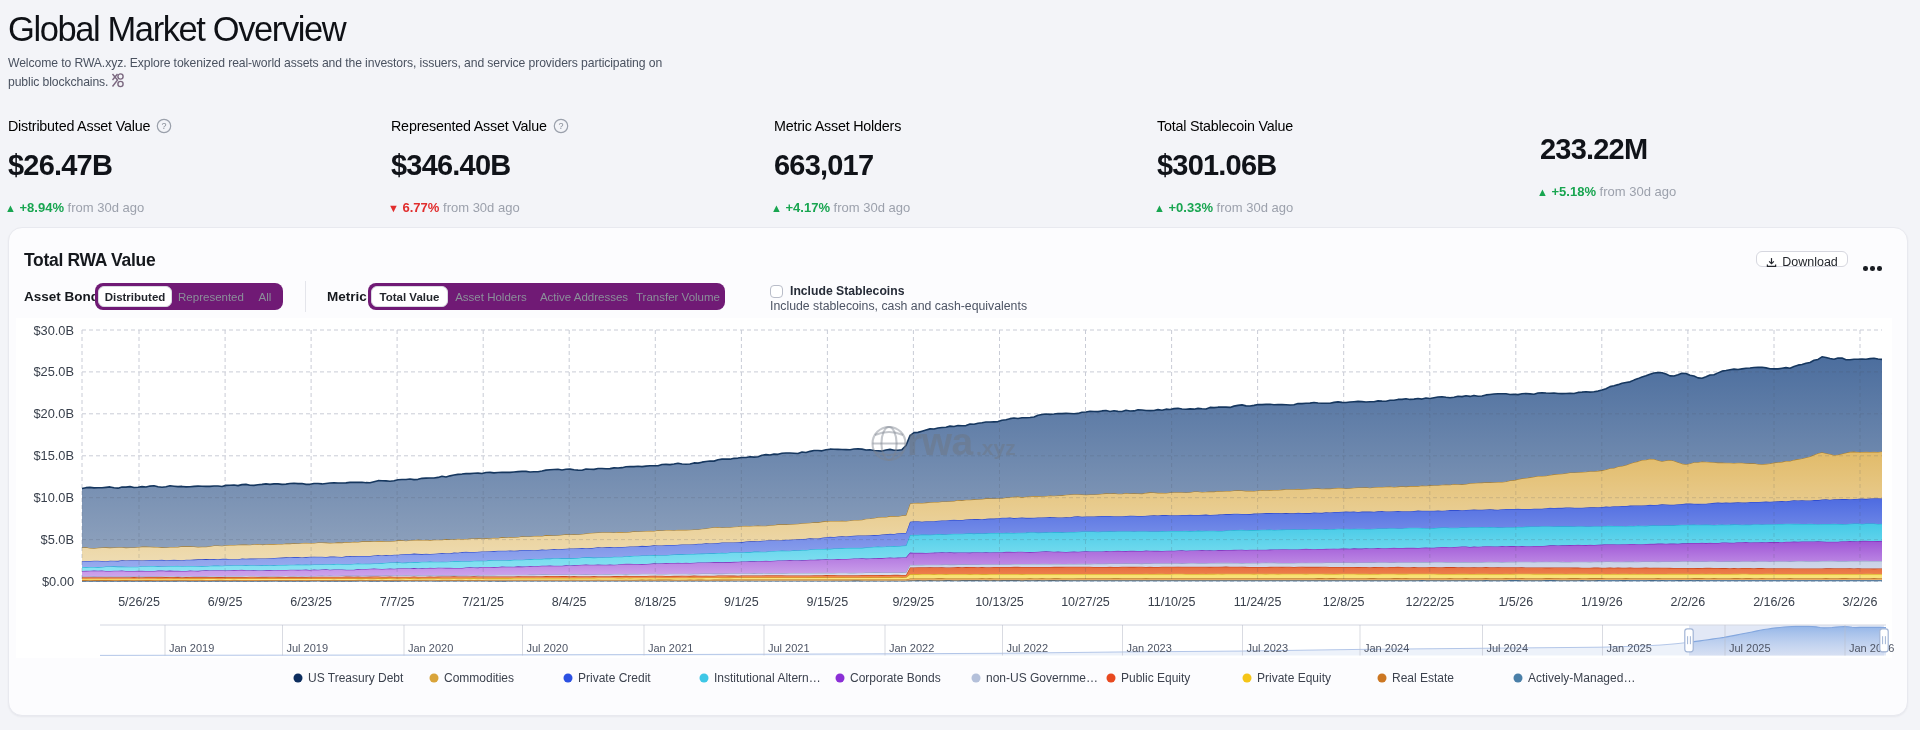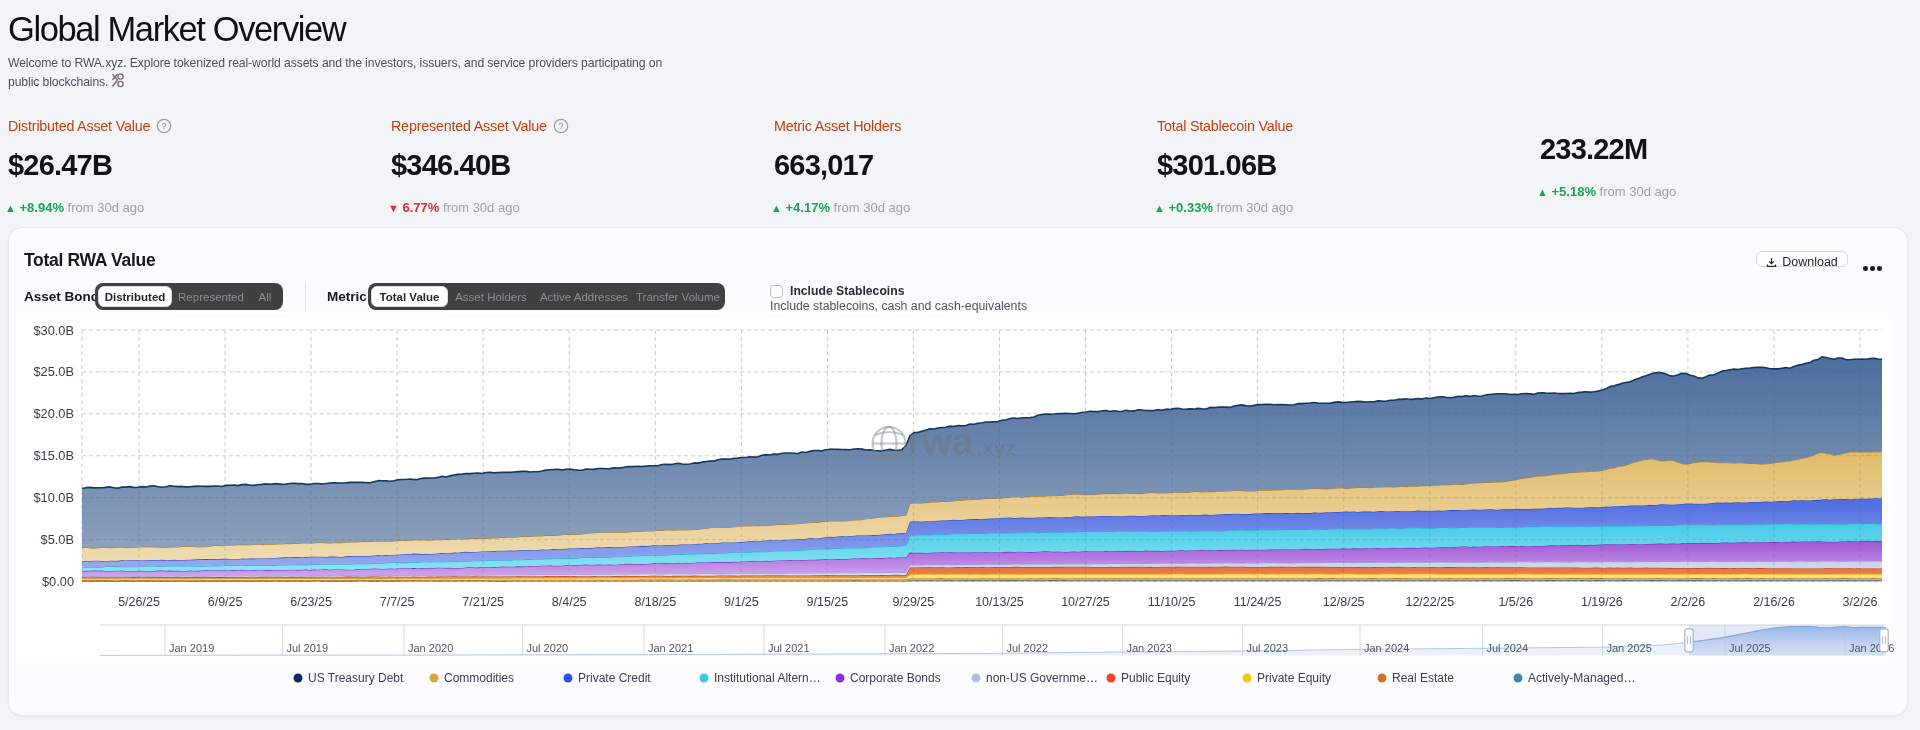--- a/index.html
+++ b/index.html
@@ -1,29 +1,29 @@
 <!DOCTYPE html>
 <html><head><meta charset="utf-8">
 <style>
 *{margin:0;padding:0;box-sizing:border-box}
 body{width:1920px;height:730px;background:#f3f4f8;font-family:"Liberation Sans",sans-serif;position:relative;overflow:hidden}
 h1{position:absolute;left:8px;top:10px;font-size:34.5px;font-weight:normal;letter-spacing:-1.4px;color:#0f1116}
 .sub{position:absolute;left:8px;top:55px;width:700px;font-size:12.2px;line-height:17.5px;color:#4a5260;letter-spacing:-0.1px}
 .stat{position:absolute;top:118px;width:370px}
-.sl{font-size:14.3px;color:#c2410c;letter-spacing:-0.2px}
+.sl{font-size:14.3px;color:#000000;letter-spacing:-0.2px}
 .sv{font-size:29px;font-weight:bold;color:#101319;letter-spacing:-0.8px;margin-top:15px}
 .sc{font-size:13px;margin-top:18px;margin-left:-3px}
 .mut{color:#9ca1ac}
 .card{position:absolute;left:8px;top:227px;width:1900px;height:489px;background:#fcfcfe;border:1px solid #e8e9ef;border-radius:14px;box-shadow:0 1px 2px rgba(16,24,40,.05)}
 .ctitle{position:absolute;left:24px;top:250px;font-size:17.5px;font-weight:bold;color:#15181d;letter-spacing:-0.3px}
 .dl{position:absolute;left:1756px;top:251px;width:92px;height:16px;background:#fff;border:1px solid #d6d7df;border-radius:6px;font-size:12.5px;color:#23262c;text-align:center;line-height:20px}
 .dots{position:absolute;left:1863px;top:257px}
 .dots i{display:inline-block;width:4.6px;height:4.6px;border-radius:50%;background:#1a1d23;margin-right:2.6px}
 .lbl{position:absolute;font-size:13.5px;font-weight:bold;color:#15181d;top:289px}
-.seg{position:absolute;top:283px;height:27px;background:#404040;border-radius:8px;display:flex;align-items:center;padding:0 3px}
+.seg{position:absolute;top:283px;height:27px;background:#701a75;border-radius:8px;display:flex;align-items:center;padding:0 3px}
 .seg span{font-size:11.5px;color:#8b8f9a;text-align:center}
 .seg .on{background:#fff;border:1px solid #d9dae1;border-radius:6px;color:#23262c;font-weight:bold;height:21px;line-height:20px}
 .vline{position:absolute;left:305px;top:281px;width:1px;height:31px;background:#e4e5eb}
 .cb{position:absolute;left:770px;top:285px;width:13px;height:13px;border:1.4px solid #b9bdc9;border-radius:4px;background:#fff}
 .cbl{position:absolute;left:790px;top:284px;font-size:12.2px;color:#262c38;font-weight:bold}
 .cbs{position:absolute;left:770px;top:299px;font-size:12.3px;color:#4d5464}
 </style></head>
 <body>
 <h1>Global Market Overview</h1>
 <div class="sub">Welcome to RWA.xyz. Explore tokenized real-world assets and the investors, issuers, and service providers participating on<br>public blockchains.<svg width="13" height="15" viewBox="0 0 13 15" style="vertical-align:-2px;margin-left:3px">

